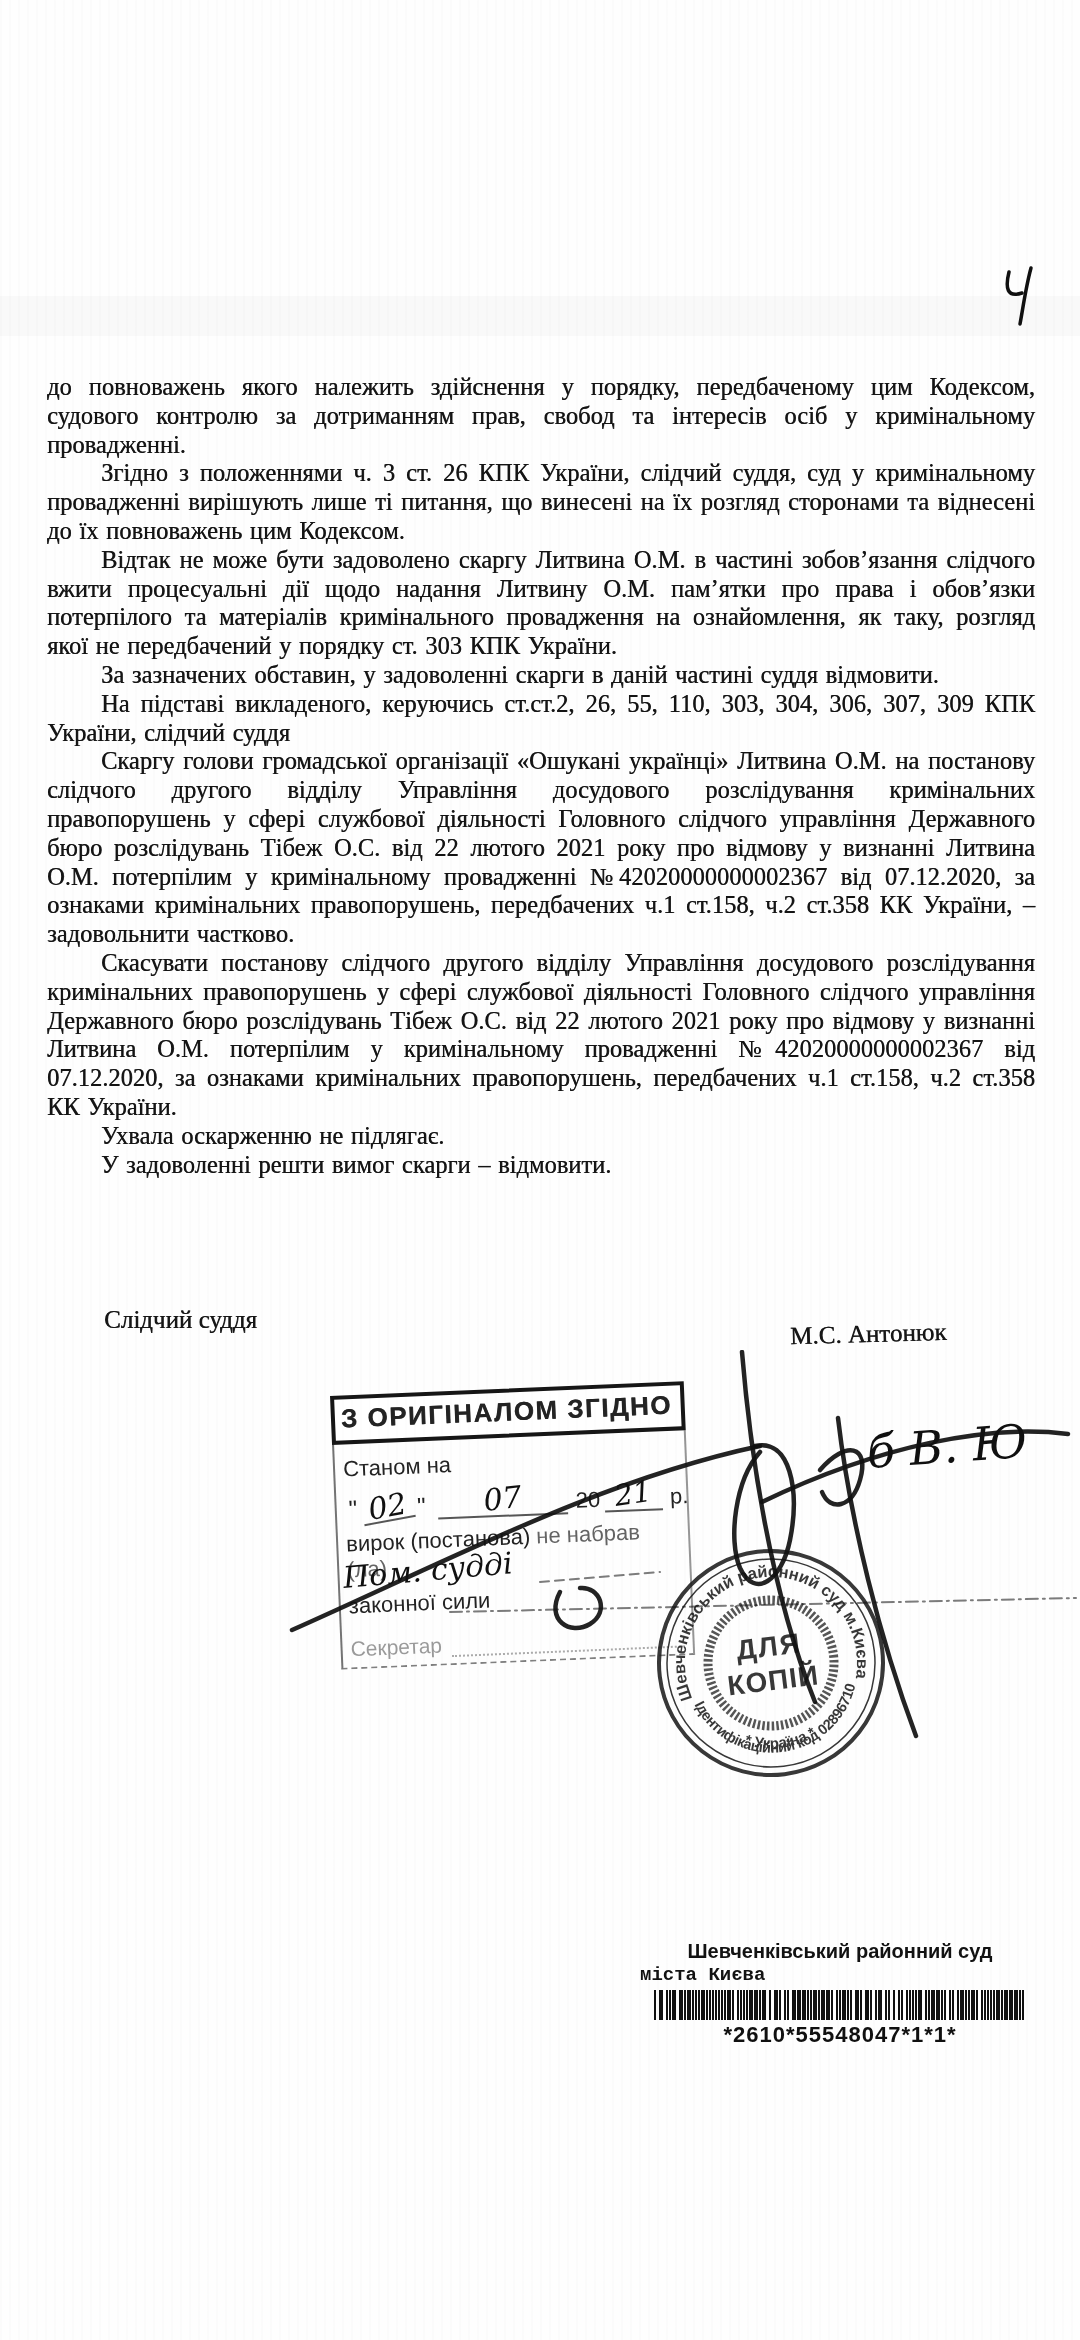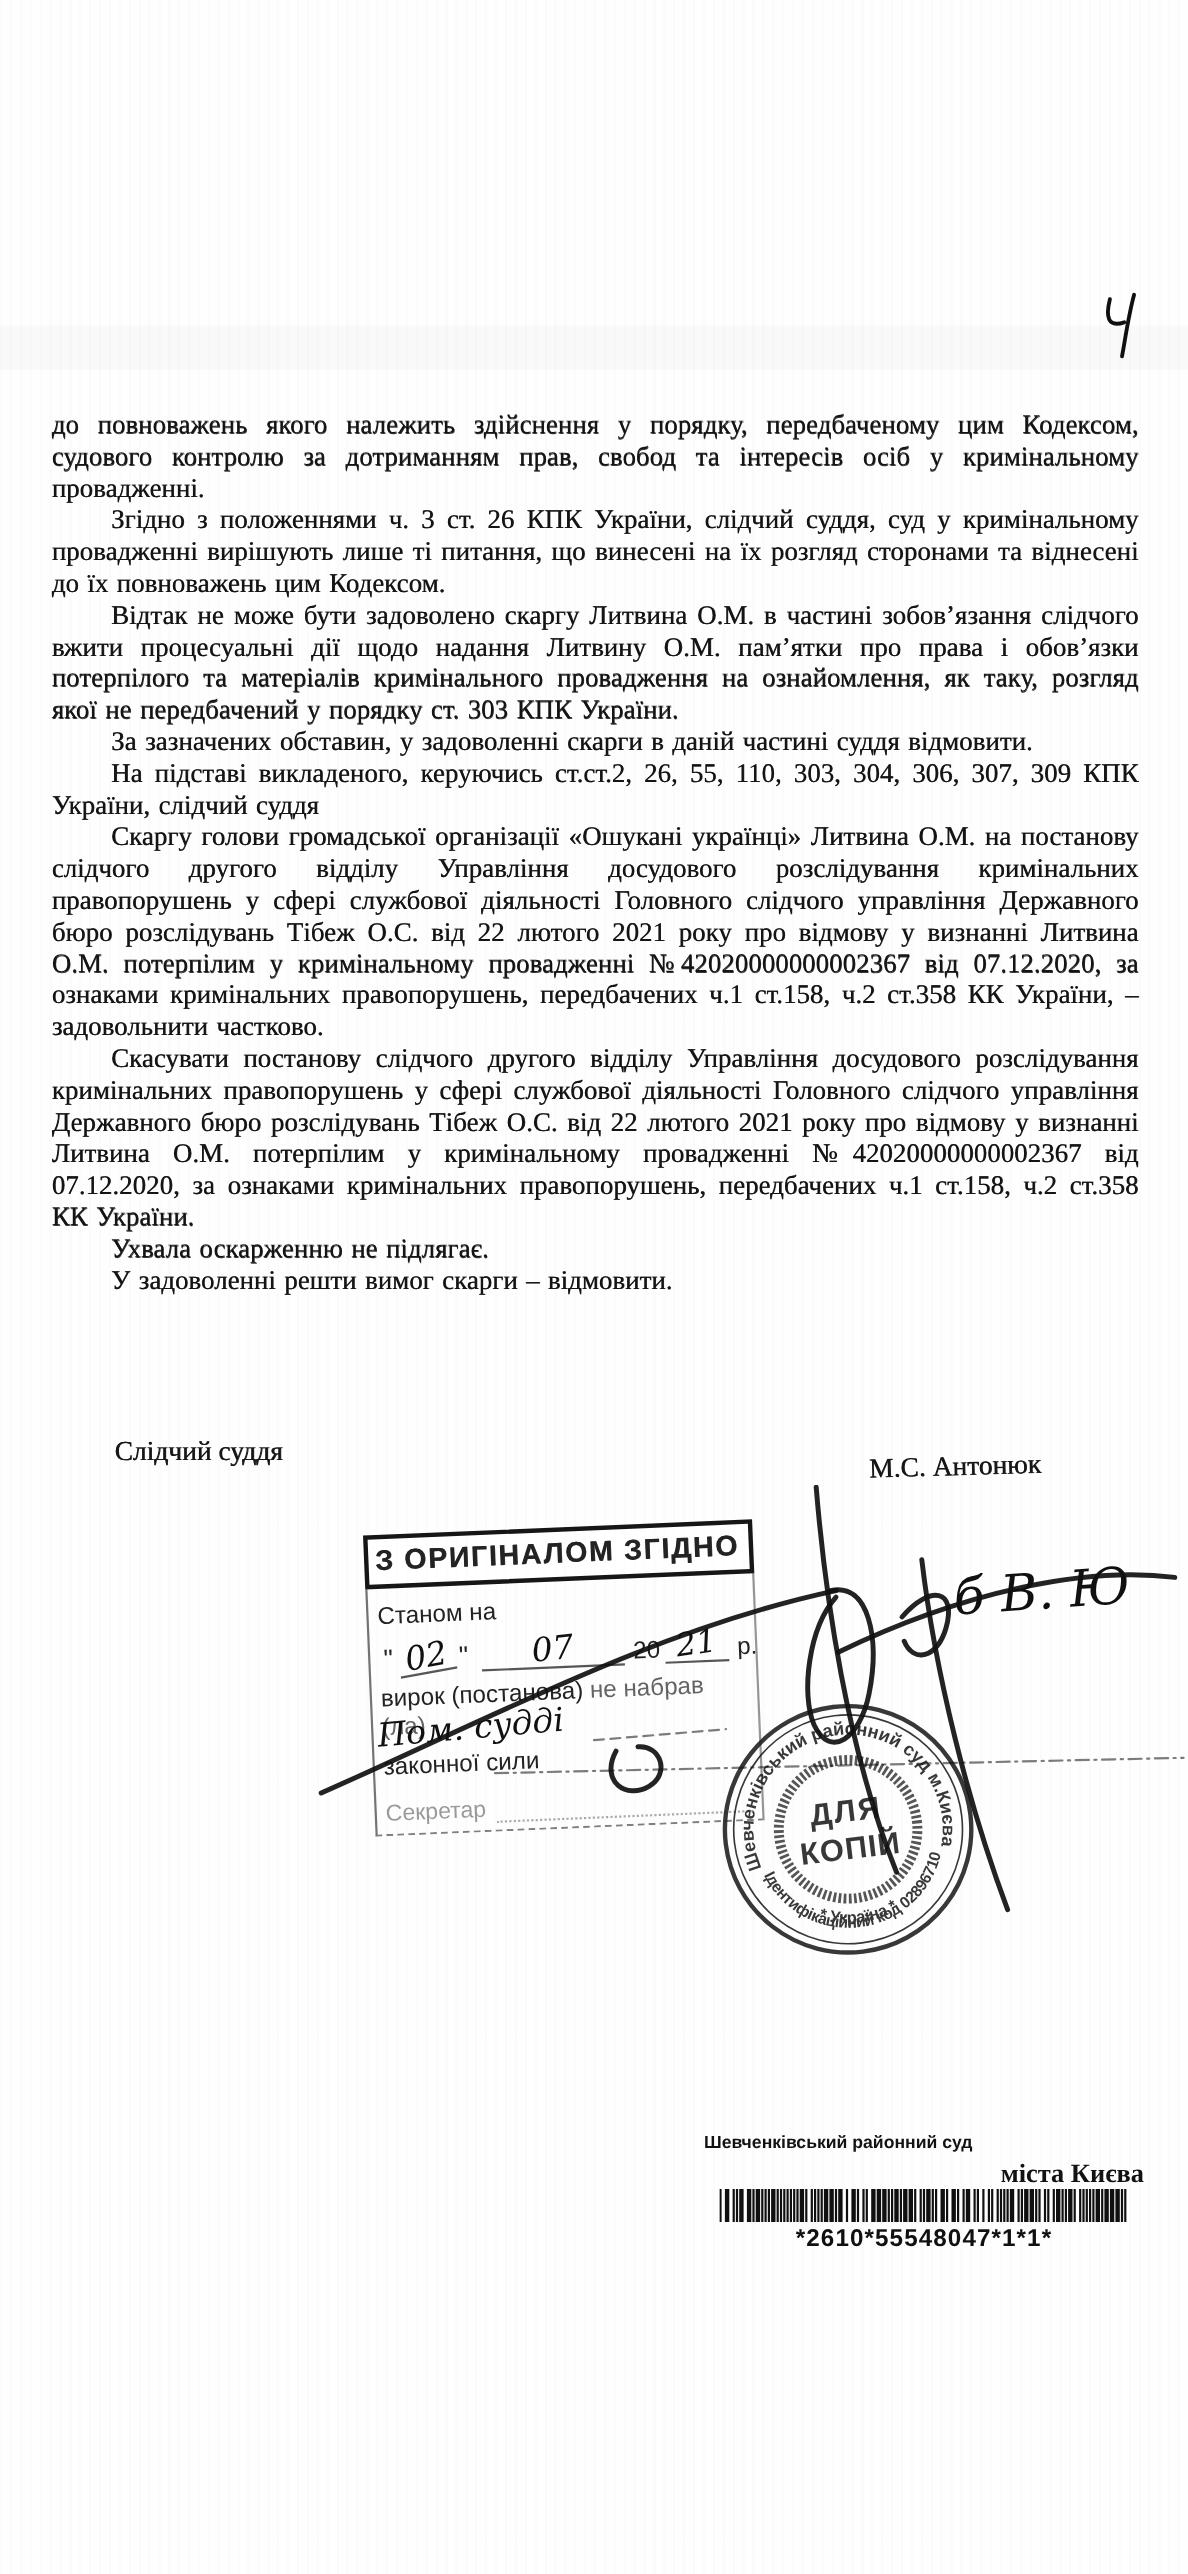--- a/index.html
+++ b/index.html
@@ -57,24 +57,24 @@
   .round-stamp{position:absolute;left:637px;top:1529px;width:268px;height:268px;opacity:0.88;transform:rotate(-7deg);}
   .round-stamp text{fill:#1d1d1d;font-family:"Liberation Sans",sans-serif;}
   
   .sign-svg{position:absolute;left:240px;top:1350px;width:840px;height:420px;}
   .sign-svg path{fill:none;stroke:#101010;stroke-width:4.5;stroke-linecap:round;opacity:0.92;}
   .sign-svg .thin{stroke-width:2;opacity:0.55;}
   .sign-svg text{fill:#101010;font-family:"DejaVu Serif",serif;font-style:italic;}
   .pagemark-svg{position:absolute;left:995px;top:262px;width:60px;height:70px;}
   .pagemark-svg path{fill:none;stroke:#101010;stroke-width:3.5;stroke-linecap:round;}
   
-  .bc-title{position:absolute;left:640px;top:1940px;width:400px;text-align:left;
-    font-family:"Liberation Sans",sans-serif;font-weight:700;font-size:16px;color:#121212;}
-  .bc-sub{position:absolute;left:640px;top:1964px;width:400px;text-align:right;
-    font-family:Liberation Serif, serif;font-weight:700;font-size:24px;color:#121212;}
+  .bc-title{position:absolute;left:640px;top:1940px;width:400px;text-align:center;
+    font-family:"Liberation Sans",sans-serif;font-weight:700;font-size:20px;color:#121212;}
+  .bc-sub{position:absolute;left:640px;top:1964px;width:400px;text-align:left;
+    font-family:Liberation Mono, monospace;font-weight:700;font-size:19px;color:#121212;}
   .bc-bars{position:absolute;left:654px;top:1990px;width:372px;height:30px;
     display:flex;align-items:stretch;overflow:hidden;}
   .bc-bars span{display:block;background:#101010;height:100%;flex:none;}
   .bc-text{position:absolute;left:640px;top:2022px;width:400px;text-align:center;
     font-family:Liberation Sans, sans-serif;font-weight:700;font-size:22px;letter-spacing:1px;color:#101010;}
 </style>
 </head>
 <body>
 
 <div class="page">

